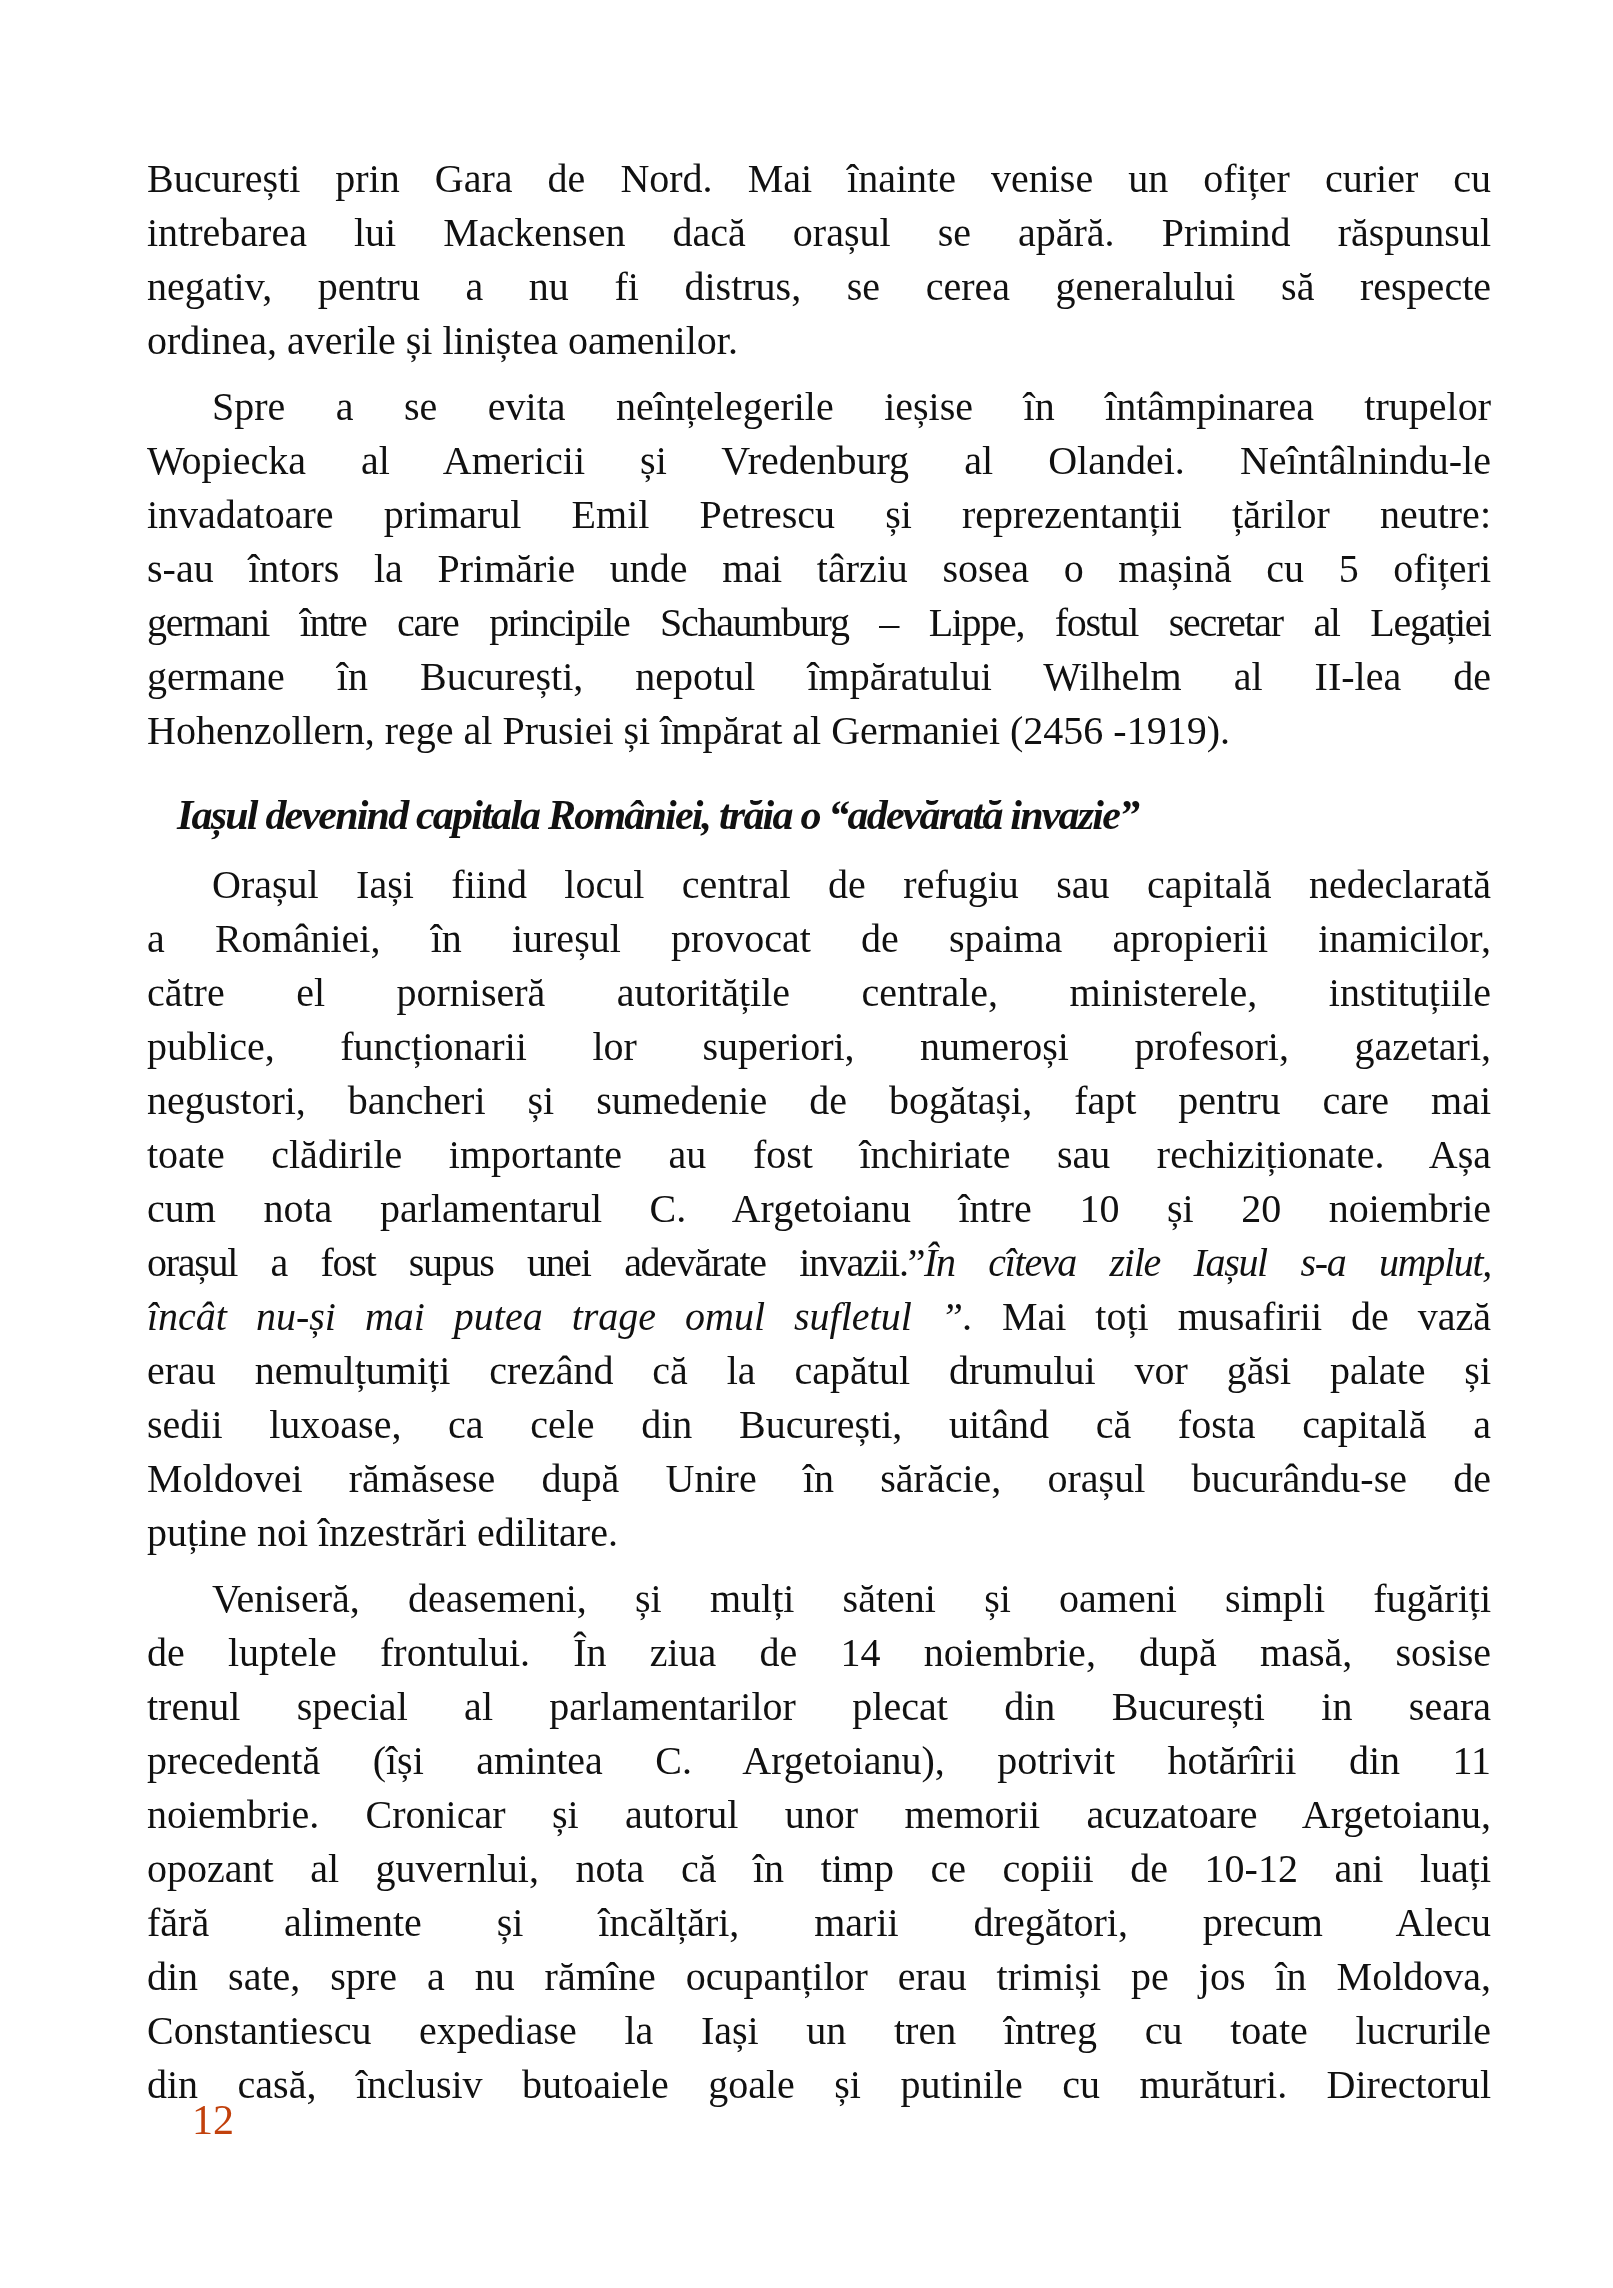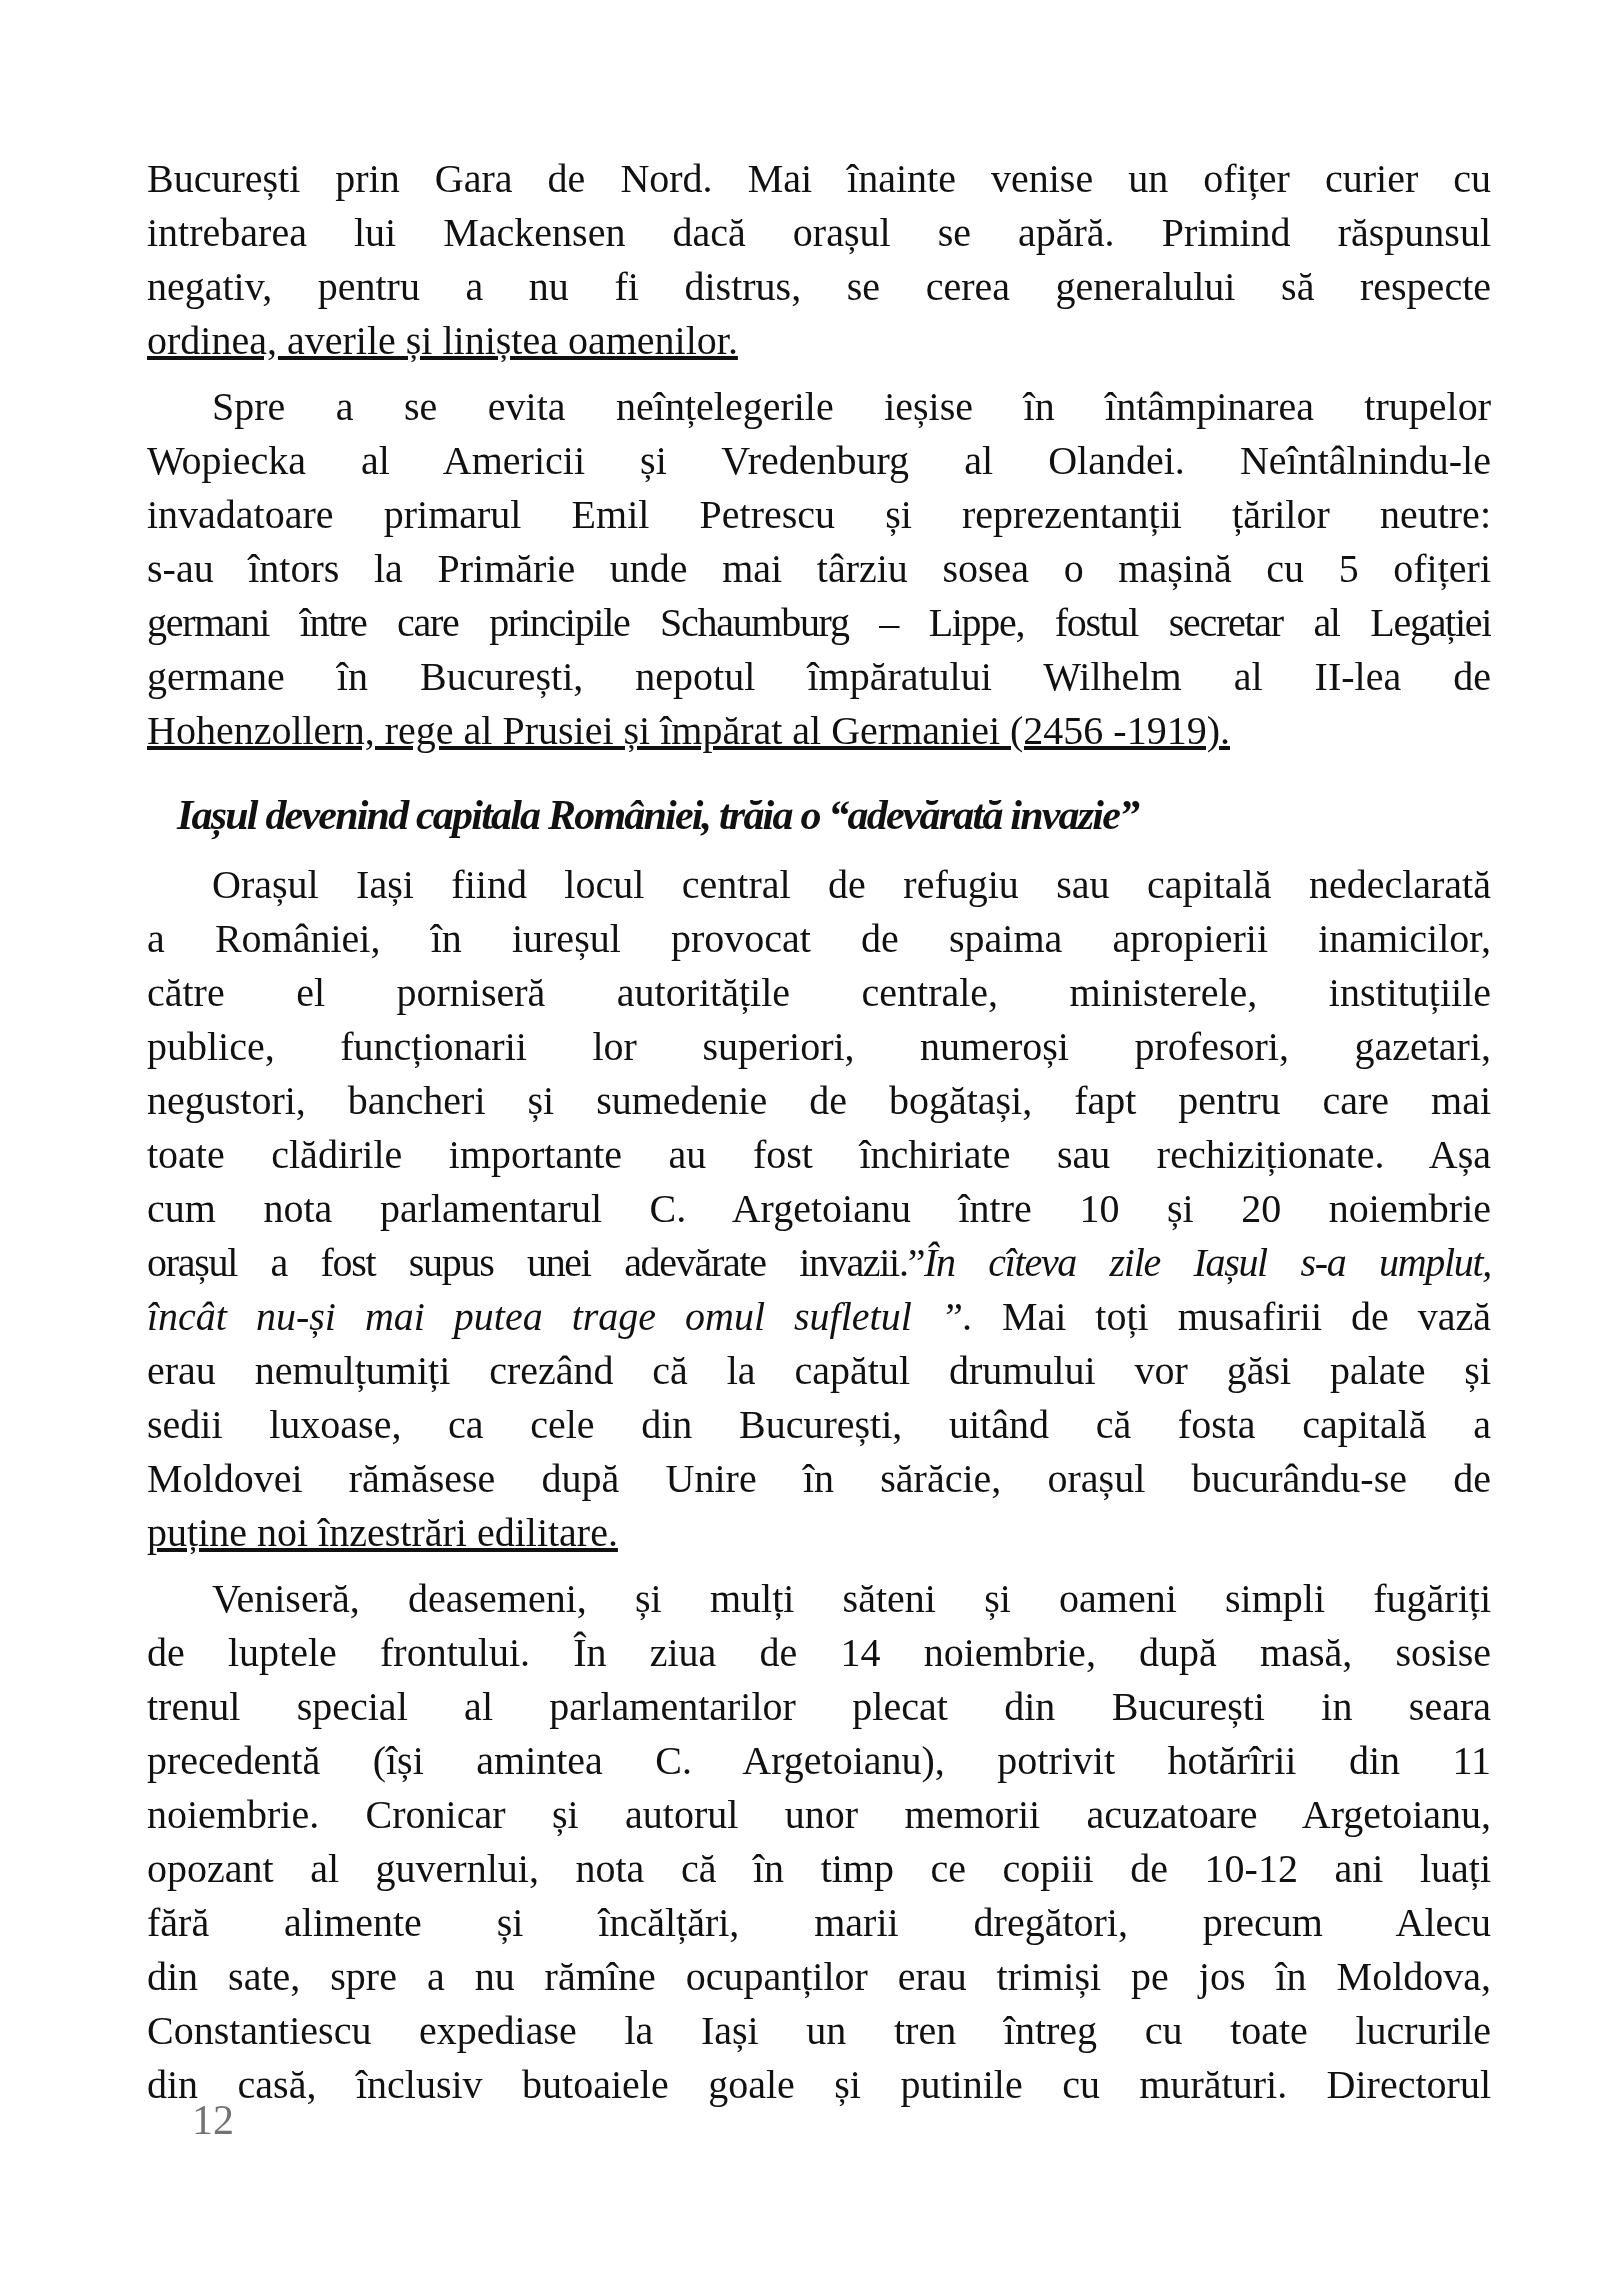--- a/index.html
+++ b/index.html
@@ -27,21 +27,20 @@
   .para { margin: 12px; padding: 0; }
   .line {
     text-align: justify;
     text-align-last: justify;
     height: 54px;
     overflow: hidden;
   }
   .line.end {
     text-align: center;
     text-align-last: left;
-    text-decoration: underline;
   }
   .line.indent { text-indent: 65px; }
   .line.tight {
     letter-spacing: -1.3px;
     word-spacing: -2.8px;
   }
   .seg { font-style: normal; }
   .seg.italic { font-style: italic; }
   .heading {
     margin: 28px 0 13px 0;
@@ -55,21 +54,21 @@
     text-align-last: left;
     white-space: nowrap;
   }
   .page-number {
     position: absolute;
     left: 192px;
     top: 2097px;
     font-size: 42px;
     line-height: 46px;
     font-family: "Liberation Serif", "DejaVu Serif", serif;
-    color: #737373;
+    color: #c2410c;
   }
 </style>
 </head>
 <body>
 
 <div class="page">
   <div class="text-block">
     <div class="para">
         <div class="line"><span class="seg">București prin Gara de Nord. Mai înainte venise un ofițer curier cu</span></div>
         <div class="line"><span class="seg">intrebarea lui Mackensen dacă orașul se apără. Primind răspunsul</span></div>

